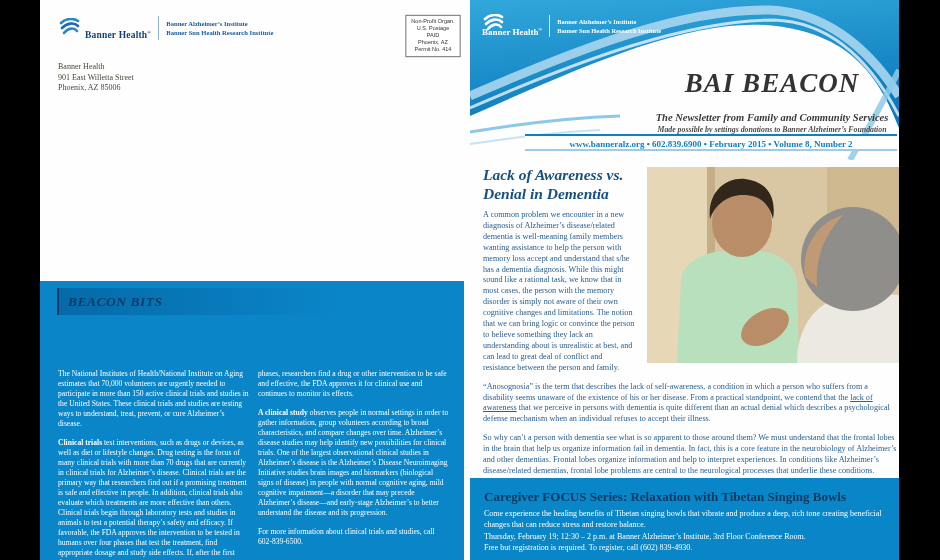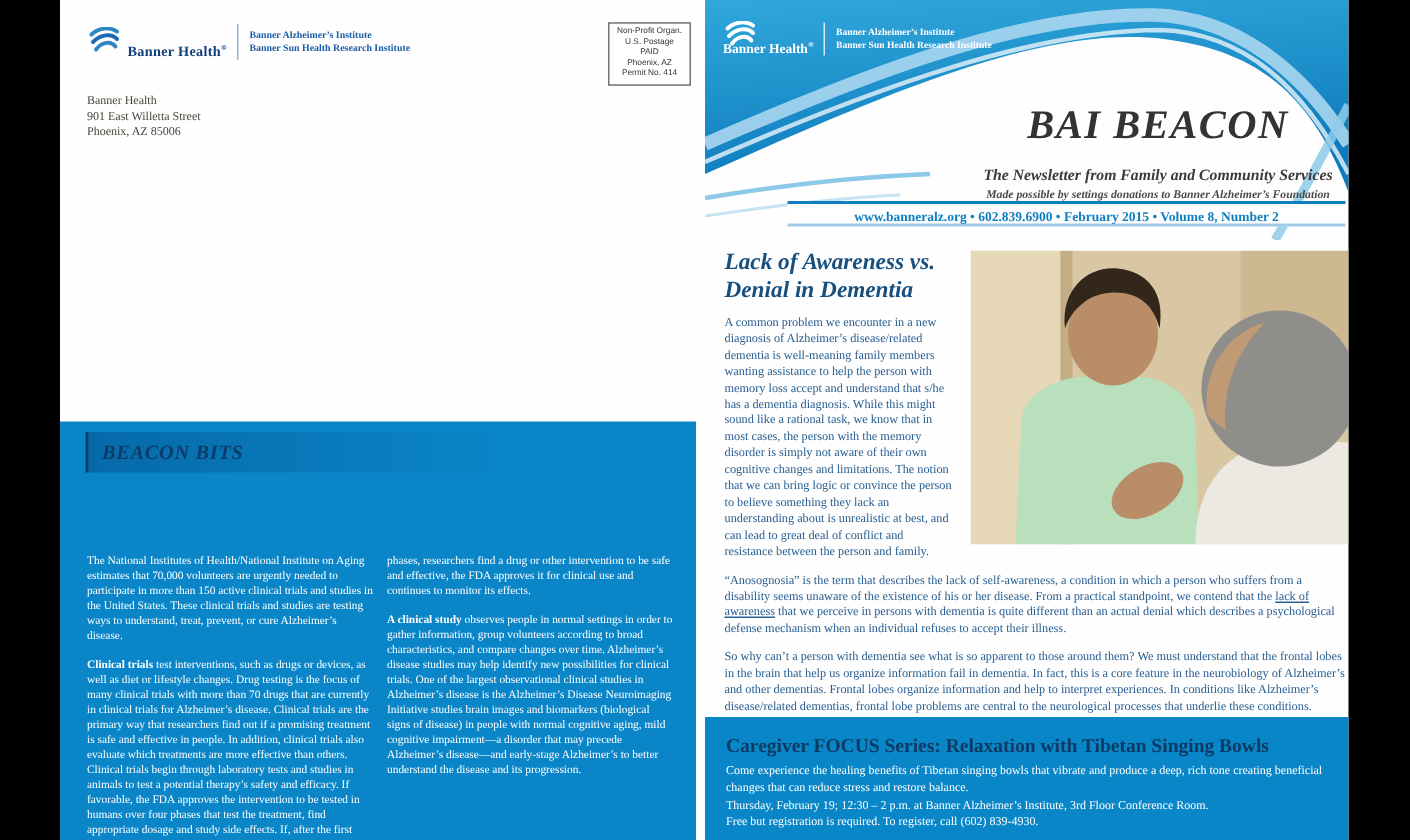--- a/index.html
+++ b/index.html
@@ -116,20 +116,21 @@
     <div class="bb-band">
       <span class="bb-title">BEACON BITS</span>
     </div>
     <div class="bb-col bb-col-1">
       <p>The National Institutes of Health/National Institute on Aging estimates that 70,000 volunteers are urgently needed to participate in more than 150 active clinical trials and studies in the United States. These clinical trials and studies are testing ways to understand, treat, prevent, or cure Alzheimer’s disease.</p>
       <p><span class="bb-lead">Clinical trials</span><span> test interventions, such as drugs or devices, as well as diet or lifestyle changes. Drug testing is the focus of many clinical trials with more than 70 drugs that are currently in clinical trials for Alzheimer’s disease. Clinical trials are the primary way that researchers find out if a promising treatment is safe and effective in people. In addition, clinical trials also evaluate which treatments are more effective than others. Clinical trials begin through laboratory tests and studies in animals to test a potential therapy’s safety and efficacy. If favorable, the FDA approves the intervention to be tested in humans over four phases that test the treatment, find appropriate dosage and study side effects. If, after the first three</span></p>
     </div>
     <div class="bb-col bb-col-2">
       <p>phases, researchers find a drug or other intervention to be safe and effective, the FDA approves it for clinical use and continues to monitor its effects.</p>
       <p><span class="bb-lead">A clinical study</span><span> observes people in normal settings in order to gather information, group volunteers according to broad characteristics, and compare changes over time. Alzheimer’s disease studies may help identify new possibilities for clinical trials. One of the largest observational clinical studies in Alzheimer’s disease is the Alzheimer’s Disease Neuroimaging Initiative studies brain images and biomarkers (biological signs of disease) in people with normal cognitive aging, mild cognitive impairment—a disorder that may precede Alzheimer’s disease—and early-stage Alzheimer’s to better understand the disease and its progression.</span></p>
+      <p>For more information about clinical trials and studies, call 602-839-6500.</p>
     </div>
   </div>
 
   <div class="rp-header">
     <svg width="429" height="160" viewBox="0 0 429 160" preserveAspectRatio="none">
       <defs>
         <linearGradient id="bgGrad" x1="0" y1="0" x2="0.25" y2="1">
           <stop offset="0" stop-color="#31a7db"></stop>
           <stop offset="1" stop-color="#0b79bb"></stop>
         </linearGradient>

